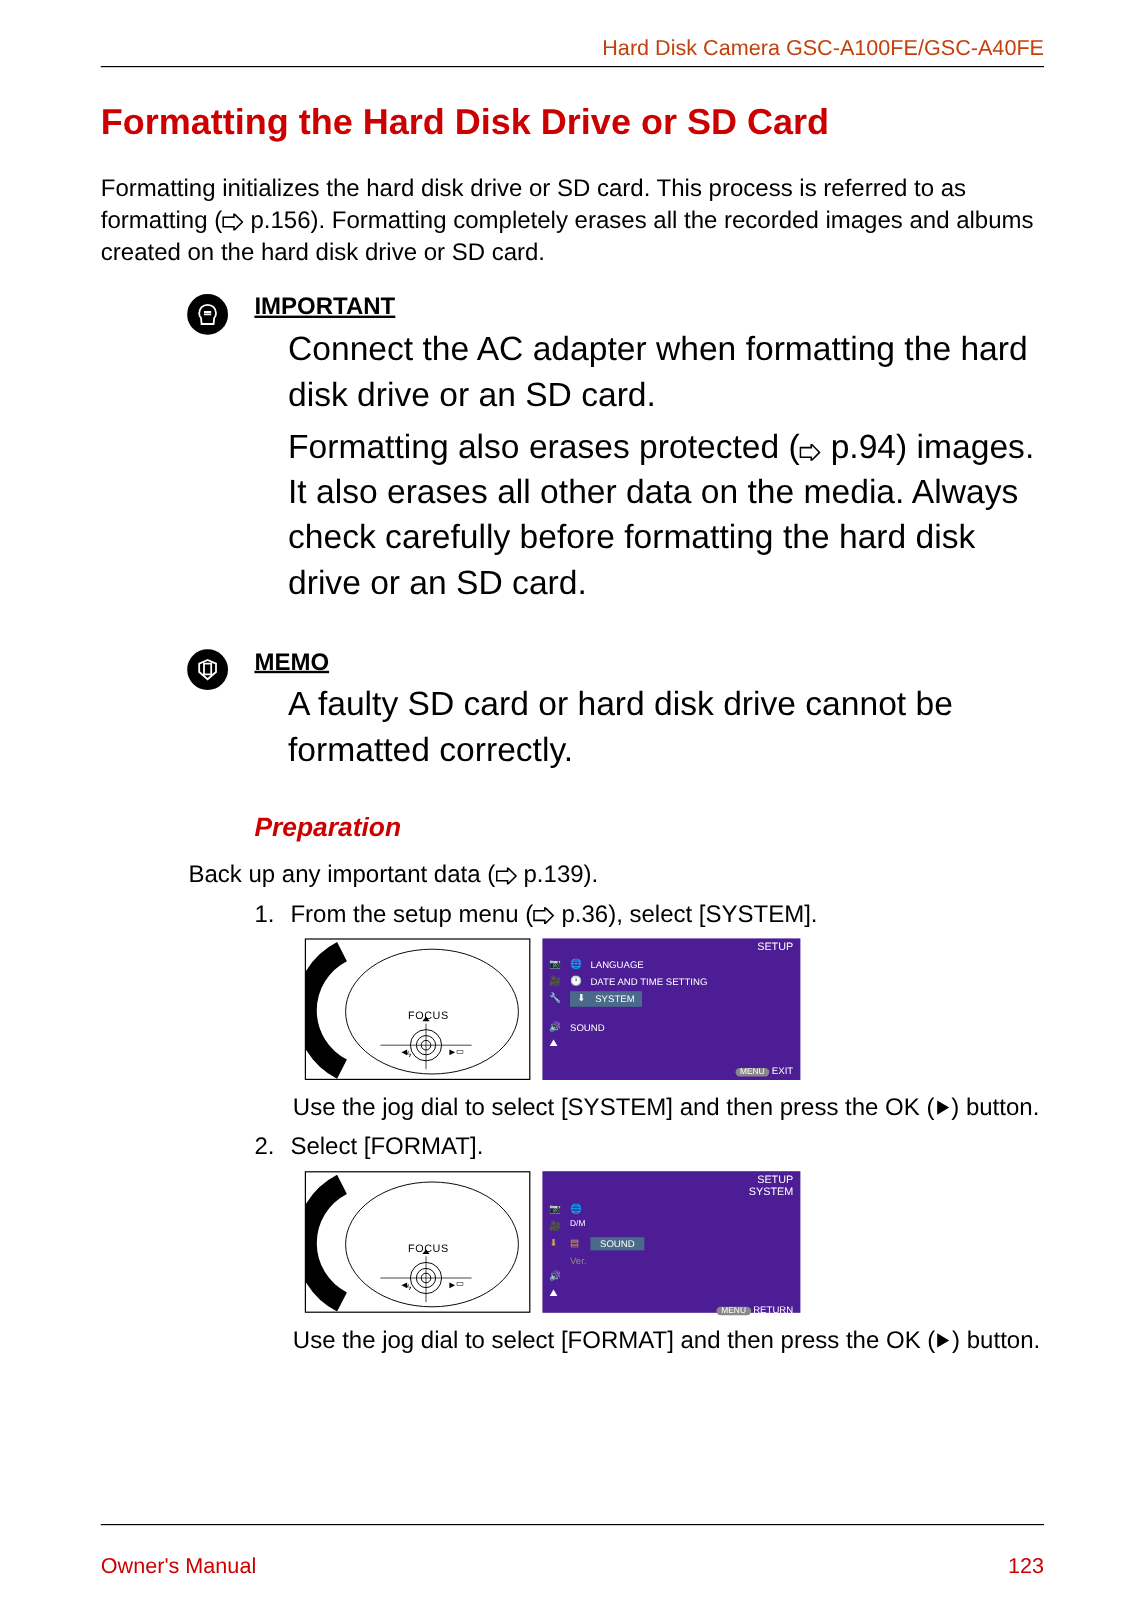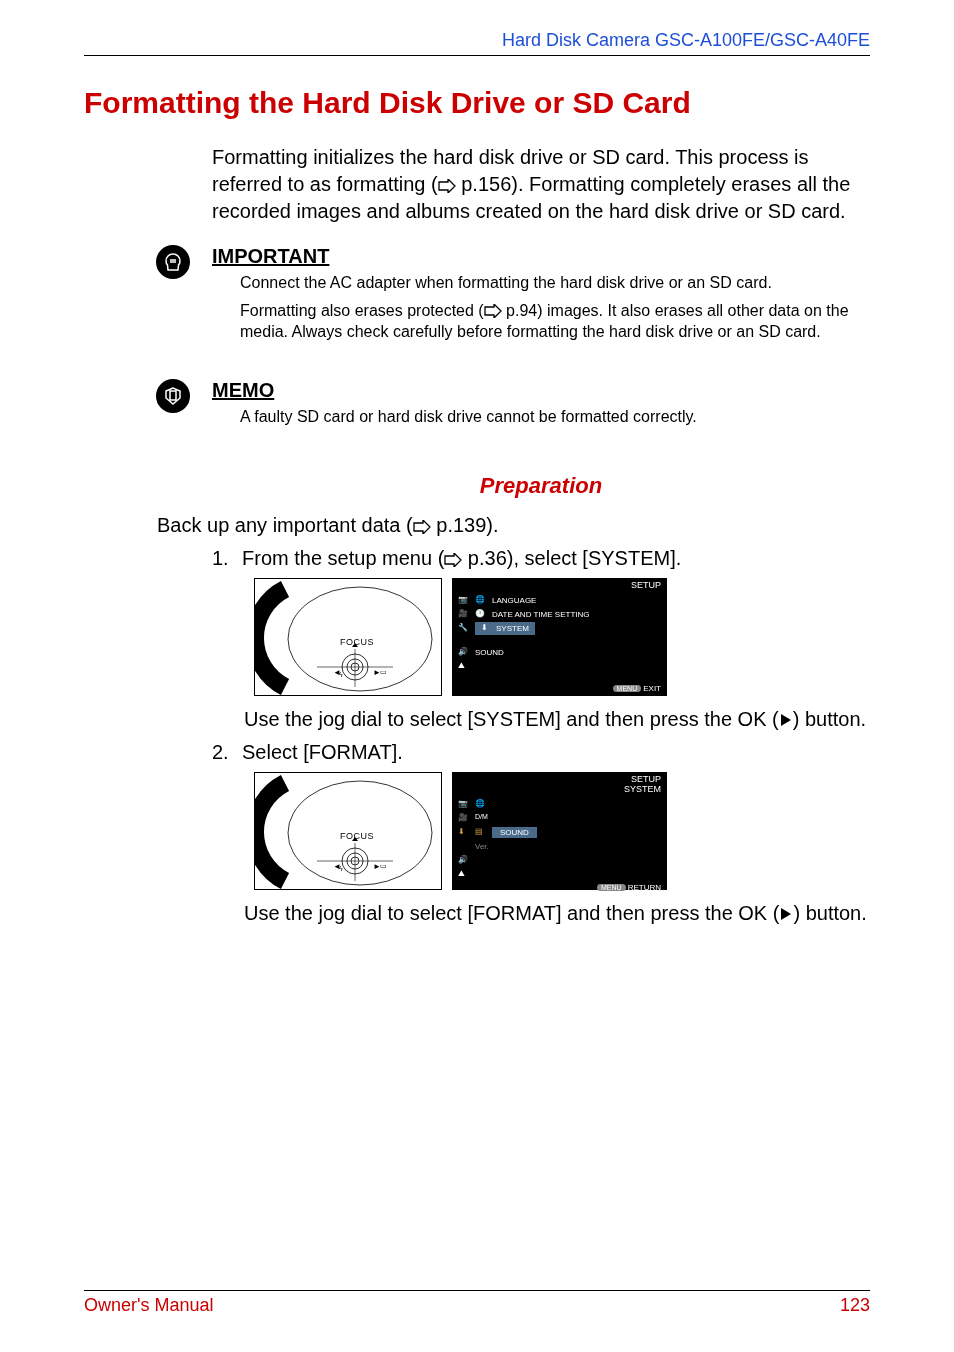--- a/index.html
+++ b/index.html
@@ -10,34 +10,33 @@
     body {
       font-family: Arial, Helvetica, sans-serif;
       background: #fff;
       width: 954px;
       height: 1352px;
       padding: 30px 84px 30px 84px;
       position: relative;
     }
     .header-line {
       text-align: right;
-      color: #1d4ed8;
+      color: #c2410c;
       font-size: 18px;
       padding-bottom: 4px;
       border-bottom: 1.5px solid #000;
       margin-bottom: 30px;
     }
     .title {
       color: #cc0000;
       font-size: 30px;
       font-weight: bold;
       margin-bottom: 24px;
     }
     .content-block {
-      margin-left: 128px;
       font-size: 20px;
       line-height: 1.35;
       color: #000;
     }
     .section-row {
       display: flex;
       margin-top: 20px;
     }
     .icon-col {
       width: 128px;
@@ -48,33 +47,32 @@
       flex: 1;
     }
     .section-heading {
       font-weight: bold;
       font-size: 20px;
       margin-bottom: 4px;
       text-decoration: underline;
     }
     .indent-text {
       margin-left: 28px;
-      font-size: 16px;
+      font-size: 28px;
       line-height: 1.35;
       margin-bottom: 6px;
     }
     .sub-heading {
       color: #cc0000;
       font-style: italic;
       font-weight: bold;
       font-size: 22px;
       margin-left: 128px;
-      margin-top: 40px;
+      margin-top: 28px;
       margin-bottom: 12px;
-      text-align: center;
     }
     .prep-text {
       margin-left: 73px;
       font-size: 20px;
       line-height: 1.4;
       margin-bottom: 8px;
     }
     .step-row {
       margin-left: 128px;
       font-size: 20px;
@@ -98,21 +96,21 @@
     .dial-fig {
       width: 188px;
       height: 118px;
       border: 1px solid #000;
       position: relative;
       background: #fff;
     }
     .screen-fig {
       width: 215px;
       height: 118px;
-      background: #000000;
+      background: #4c1d95;
       color: #fff;
       font-size: 9px;
       position: relative;
       display: flex;
       flex-direction: column;
     }
     .screen-header {
       text-align: right;
       padding: 3px 6px 0 0;
       font-size: 9px;
@@ -159,21 +157,21 @@
     .inline-play {
       display: inline-block;
       vertical-align: -1px;
     }
     .footer {
       position: absolute;
       bottom: 36px;
       left: 84px;
       right: 84px;
       border-top: 1.5px solid #000;
-      padding-top: 4px;
+      padding-top: 24px;
       display: flex;
       justify-content: space-between;
       color: #cc0000;
       font-size: 18px;
     }
     .icon-circle {
       width: 34px;
       height: 34px;
       border: 3px solid #000;
       border-radius: 50%;

